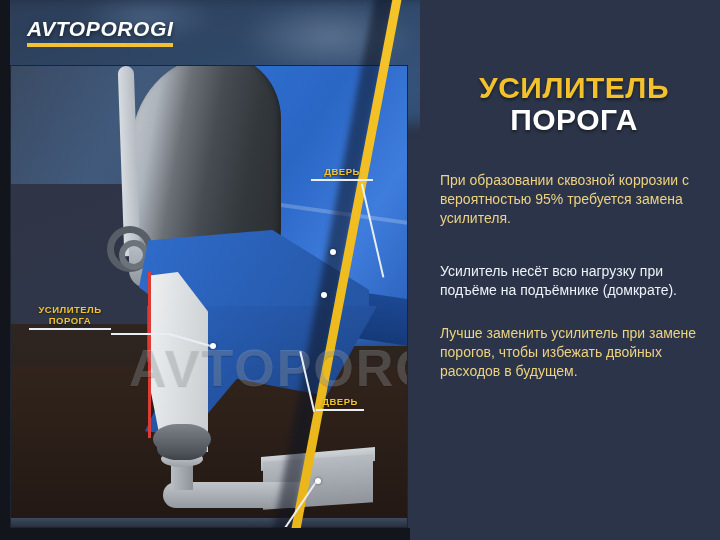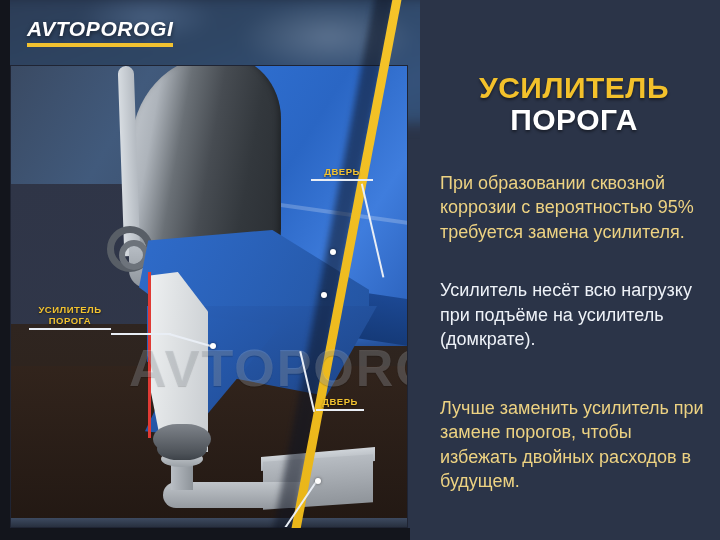--- a/index.html
+++ b/index.html
@@ -306,29 +306,29 @@
     color: #f3c12b;
     text-shadow: 0 2px 3px rgba(0,0,0,.45);
   }
   .title .l2 {
     display: block;
     font-size: 30px; font-weight: 700; letter-spacing: .5px;
     color: #ffffff;
     text-shadow: 0 2px 3px rgba(0,0,0,.45);
   }
   .para {
-    font-size: 18px;
+    font-size: 14px;
     line-height: 1.36;
     margin-top: 26px;
   }
   .para.gold { color: #edd282; }
   .para.white { color: #eef2f8; }
   #p1 { margin-top: 34px; }
   #p2 { margin-top: 34px; }
-  #p3 { margin-top: 44px; }
+  #p3 { margin-top: 24px; }
 
   
   .avito {
     position: absolute; right: 16px; bottom: 12px;
     display: flex; align-items: center; gap: 5px;
     z-index: 40; opacity: .85;
   }
   .avito .marks { position: relative; width: 22px; height: 20px; }
   .avito .marks i {
     position: absolute; border-radius: 50%; background: #d4d8e1; display: block;
@@ -424,20 +424,20 @@
     <div class="logo-text">AVTOPOROGI</div>
     <div class="logo-rule"></div>
   </div>
 
   <div class="right-col">
     <div class="title">
       <span class="l1">УСИЛИТЕЛЬ</span>
       <span class="l2">ПОРОГА</span>
     </div>
     <div class="para gold" id="p1">При образовании сквозной коррозии с вероятностью 95% требуется замена усилителя.</div>
-    <div class="para white" id="p2">Усилитель несёт всю нагрузку при подъёме на усилитель (домкрате).</div>
+    <div class="para white" id="p2">Усилитель несёт всю нагрузку при подъёме на подъёмнике (домкрате).</div>
     <div class="para gold" id="p3">Лучше заменить усилитель при замене порогов, чтобы избежать двойных расходов в будущем.</div>
   </div>
 
 
   <div class="frame-left"></div>
   <div class="frame-bottom"></div>
 </div>
 
 </body></html>

